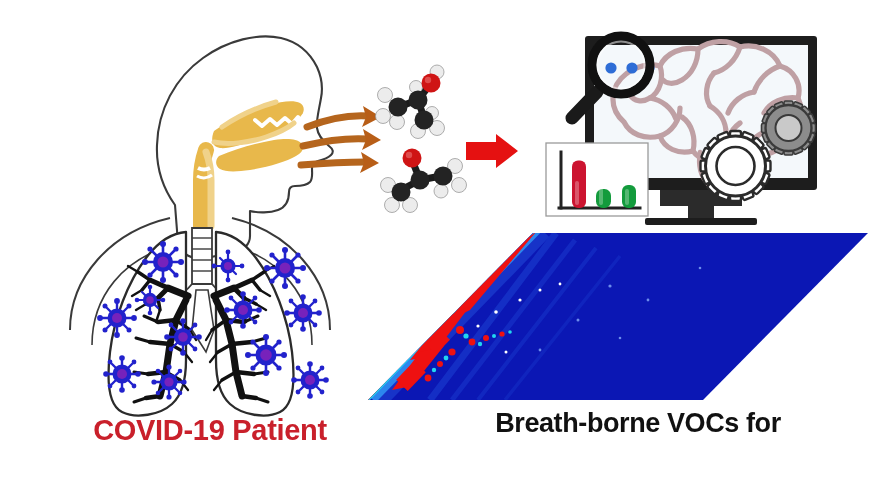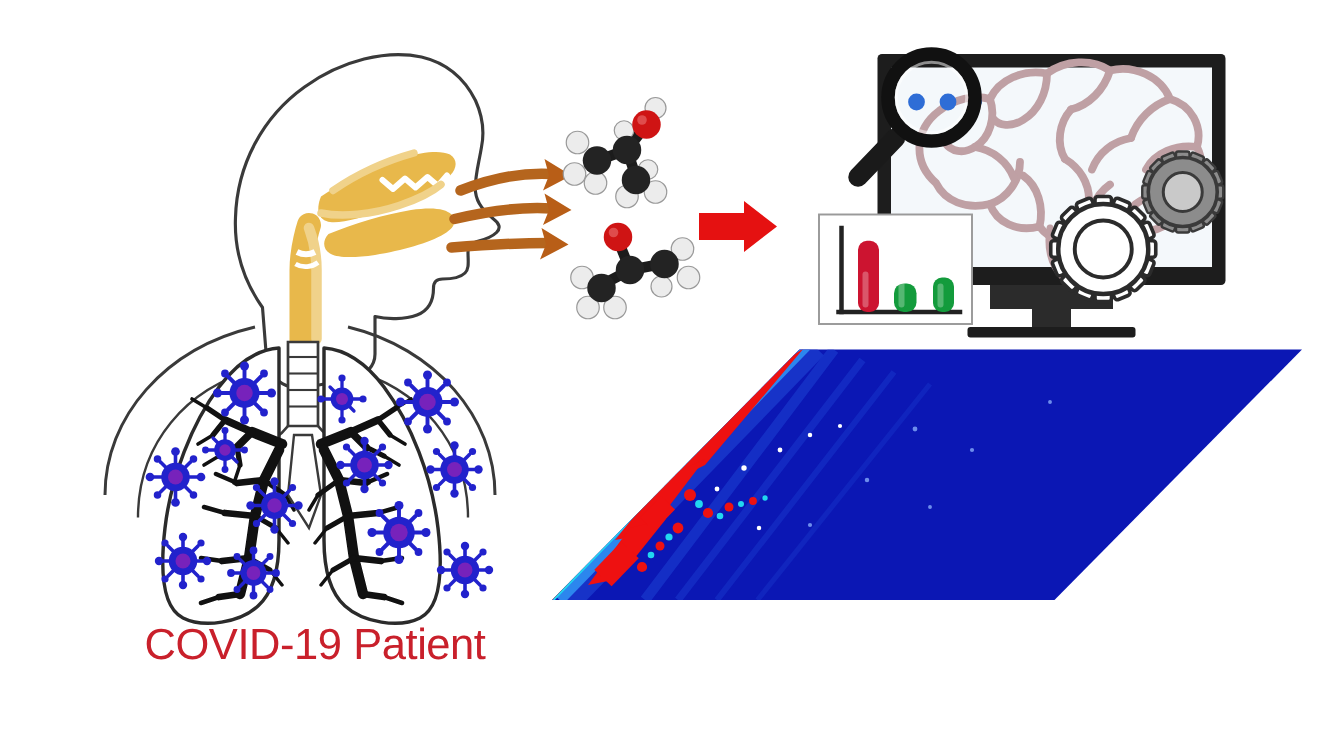--- a/index.html
+++ b/index.html
@@ -21,21 +21,21 @@
   .layer {
     position: absolute;
     top: 0;
     left: 0;
     width: 880px;
     height: 495px;
   }
   .caption {
     position: absolute;
     font-family: "Liberation Sans", sans-serif;
-    font-weight: normal;
+    font-weight: bold;
     white-space: nowrap;
   }
   #patient-caption {
     left: 0;
     top: 414px;
     width: 420px;
     text-align: center;
     font-size: 29px;
     letter-spacing: -0.3px;
     color: #C9202B;
@@ -648,15 +648,16 @@
         <rect x="575" y="181" width="4" height="24" rx="2"></rect>
         <rect x="599" y="164" width="4" height="41" rx="2"></rect>
         <rect x="625" y="189" width="4" height="16" rx="2"></rect>
       </g>
     </g>
   </svg>
 
   <div class="caption" id="patient-caption">COVID-19 Patient</div>
 
   <div class="caption" id="vocs-caption">
+    <span class="cap-line">Breath-borne VOCs for</span>
   </div>
 
 </div>
 
 </body></html>

